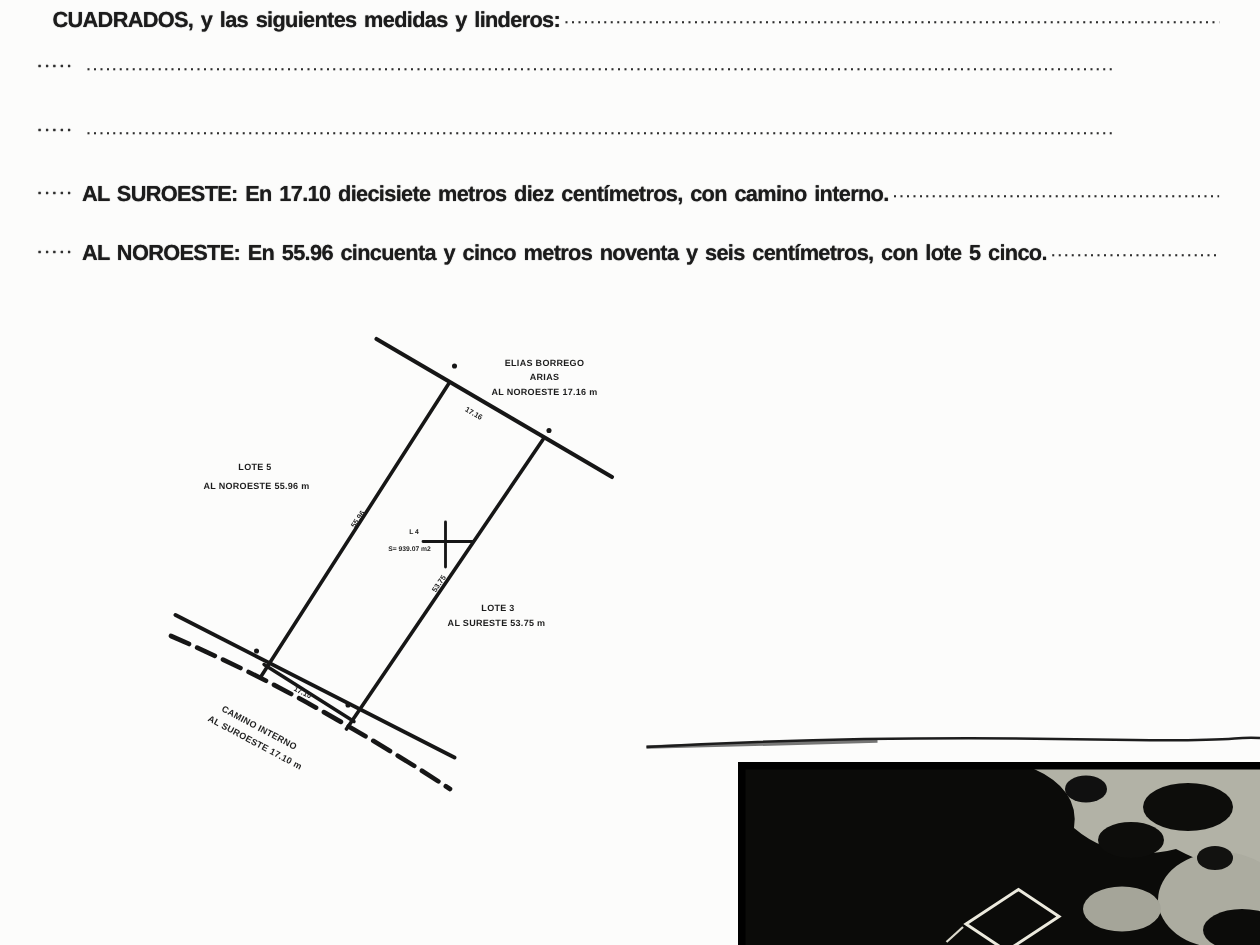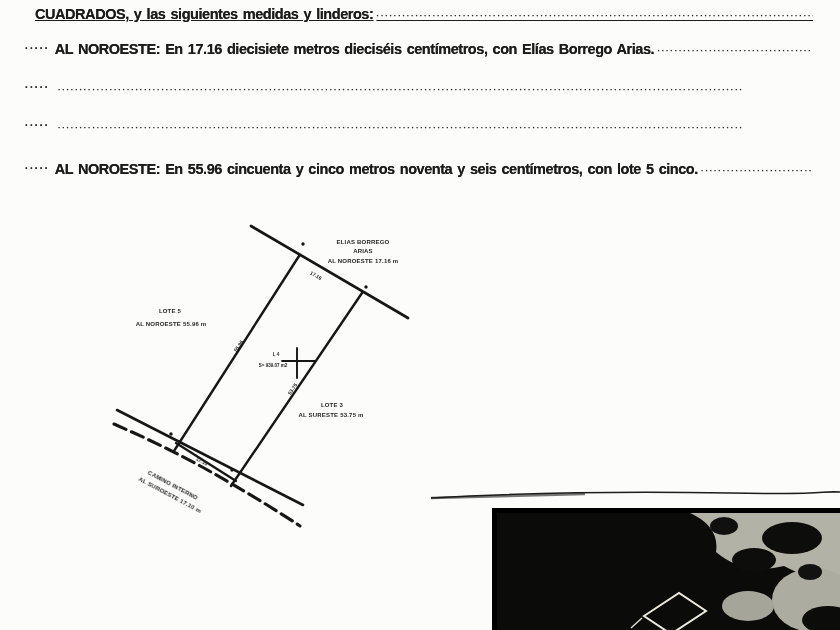--- a/index.html
+++ b/index.html
@@ -34,21 +34,21 @@
   }
   .docline .leader{
     flex:1 1 auto;
     overflow:hidden;
     font-size:9.5px;
     letter-spacing:1.15px;
     color:#2d2d2d;
     margin-left:3px;
     text-shadow:none;
   }
-  .l-intro{left:35px;top:6px;width:778px;text-decoration:underline;}
+  .l-intro{left:35px;top:6px;width:778px;}
   .l-item1{left:25px;top:41px;width:788px;}
   .l-item2{left:25px;top:84px;width:788px;}
   .l-item3{left:25px;top:122px;width:788px;}
   .l-item4{left:25px;top:161px;width:788px;}
 
   
   .overlay{
     position:absolute;left:0;top:0;
     width:840px;height:630px;
   }
@@ -73,31 +73,31 @@
 
 <div class="page">
 
   <div class="docline l-intro">
     <span>CUADRADOS, y las siguientes medidas y linderos:</span>
       <span class="leader">·······························································································································································</span>
   </div>
 
   <div class="docline l-item1">
     <span class="prefix">·····</span>
-      <span>AL NOROESTE: En 17.16 diecisiete metros dieciséis centímetros, con Elías Borrego Arias.</span>
       <span class="leader">·······························································································································································</span>
   </div>
 
   <div class="docline l-item2">
     <span class="prefix">·····</span>
       <span class="leader">·······························································································································································</span>
   </div>
 
   <div class="docline l-item3">
     <span class="prefix">·····</span>
+      <span>AL SUROESTE: En 17.10 diecisiete metros diez centímetros, con camino interno.</span>
       <span class="leader">·······························································································································································</span>
   </div>
 
   <div class="docline l-item4">
     <span class="prefix">·····</span>
       <span>AL NOROESTE: En 55.96 cincuenta y cinco metros noventa y seis centímetros, con lote 5 cinco.</span>
       <span class="leader">·······························································································································································</span>
   </div>
 
   <svg class="overlay" viewBox="0 0 840 630" aria-hidden="true">

